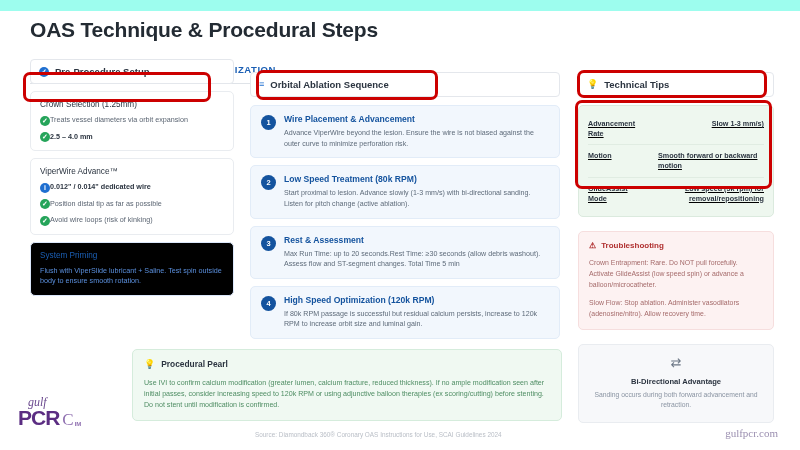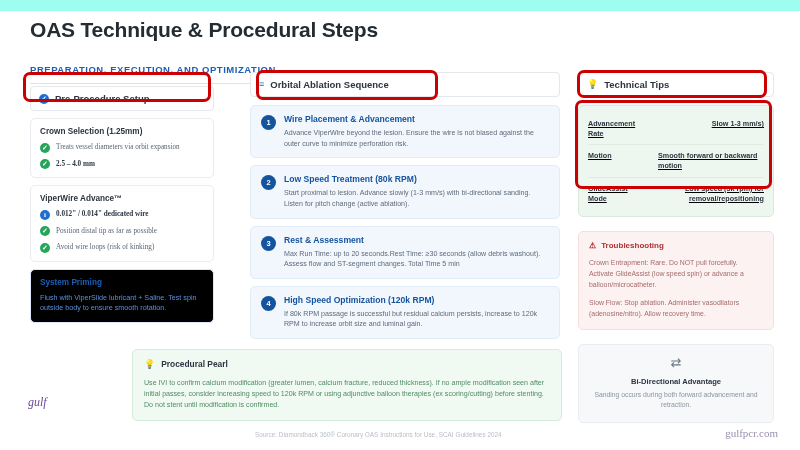--- a/index.html
+++ b/index.html
@@ -13,44 +13,44 @@
 
   .topbar { position: absolute; top:0; left:0; width:800px; height:11px; background:#9dfdee; }
 
   .header { position: absolute; left: 30px; top: 18px; width: 740px; }
   .title { font-size: 21px; font-weight: bold; color: #232b33; letter-spacing: -0.2px; }
   .subtitle { font-size: 9.5px; font-weight: bold; color: #1b5fb4; letter-spacing: 0.55px; margin-top: 22px; }
   .rule { width: 300px; height: 1px; background:#dfe3e8; margin-top: 8px; }
 
   
   .col { position: absolute; }
-  .colL { left: 30px; top: 86px; width: 184px; border-radius: 14px; }
+  .colL { left: 30px; top: 59px; width: 204px; border-radius: 14px; }
   .colM { left: 250px; top: 72px; width: 310px; }
   .colR { left: 578px; top: 72px; width: 196px; }
 
   .sec-head {
     display:flex; align-items:center; gap:6px;
     background:#ffffff; border:1px solid #e4e7ec; border-radius:4px;
     padding: 6px 8px; font-size:9.5px; font-weight:bold; color:#2b3440;
   }
 
   
   .annot { position:absolute; border:3px solid #cc0000; border-radius:7px; pointer-events:none; }
   .annot-1 { left: 23px; top: 72px; width: 188px; height: 30px; }
   .annot-2 { left: 256px; top: 70px; width: 182px; height: 30px; }
   .annot-3 { left: 577px; top: 70px; width: 190px; height: 28px; }
   .annot-4 { left: 575px; top: 100px; width: 197px; height: 89px; }
 
   .card {
     background:#ffffff; border:1px solid #e9ecf0; border-radius:5px;
     padding: 8px 9px; margin-top: 7px;
   }
-  .card-title { font-size:8.2px; font-weight:bold; color:#2b3440; margin-bottom:6px; }
-
-  .bullet { display:flex; align-items:flex-start; gap:6px; margin-bottom:6px;font-family:Liberation Serif, serif; }
+  .card-title { font-size:8.2px; font-weight:normal; color:#2b3440; margin-bottom:6px; }
+
+  .bullet { display:flex; align-items:flex-start; margin-bottom:6px; }
   .bullet:last-child { margin-bottom:0; }
   .ico {
     flex:0 0 auto; width:10px; height:10px; border-radius:50%;
     display:inline-flex; align-items:center; justify-content:center;
     font-size:7px; color:#fff; font-weight:bold; margin-top:0.5px;
   }
   .ico.green { background:#25a45a; }
   .ico.blue { background:#1f6fd0; }
   .btxt { font-size:7.2px; color:#5b6572; line-height:1.45; }
   .btxt.bold { font-weight:bold; color:#2b3440; }
@@ -240,20 +240,25 @@
 
     <div class="advbox">
       <div class="adv-icon">⇄</div>
       <div class="adv-title">Bi-Directional Advantage</div>
       <div class="adv-body">Sanding occurs during both forward advancement and retraction.</div>
     </div>
   </div>
 
   <div class="logo">
     <div class="logo-gulf">gulf</div>
+    <div class="logo-row">
+      <span class="logo-pcr">PCR</span>
+      <span class="logo-c">C</span>
+      <span class="logo-im">IM</span>
+    </div>
   </div>
 
   <div class="source">Source: Diamondback 360® Coronary OAS Instructions for Use, SCAI Guidelines 2024</div>
   <div class="site">gulfpcr.com</div>
 
   <div class="annot annot-1"></div>
   <div class="annot annot-2"></div>
   <div class="annot annot-3"></div>
   <div class="annot annot-4"></div>
 

